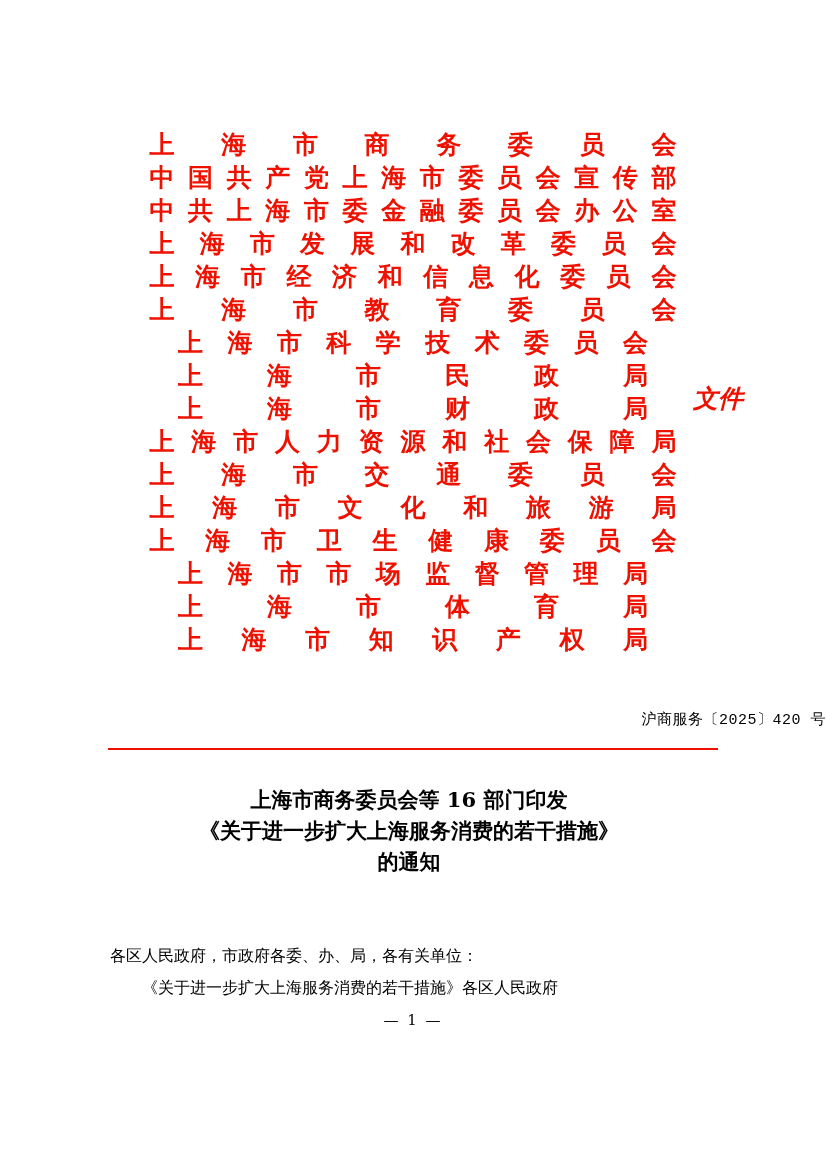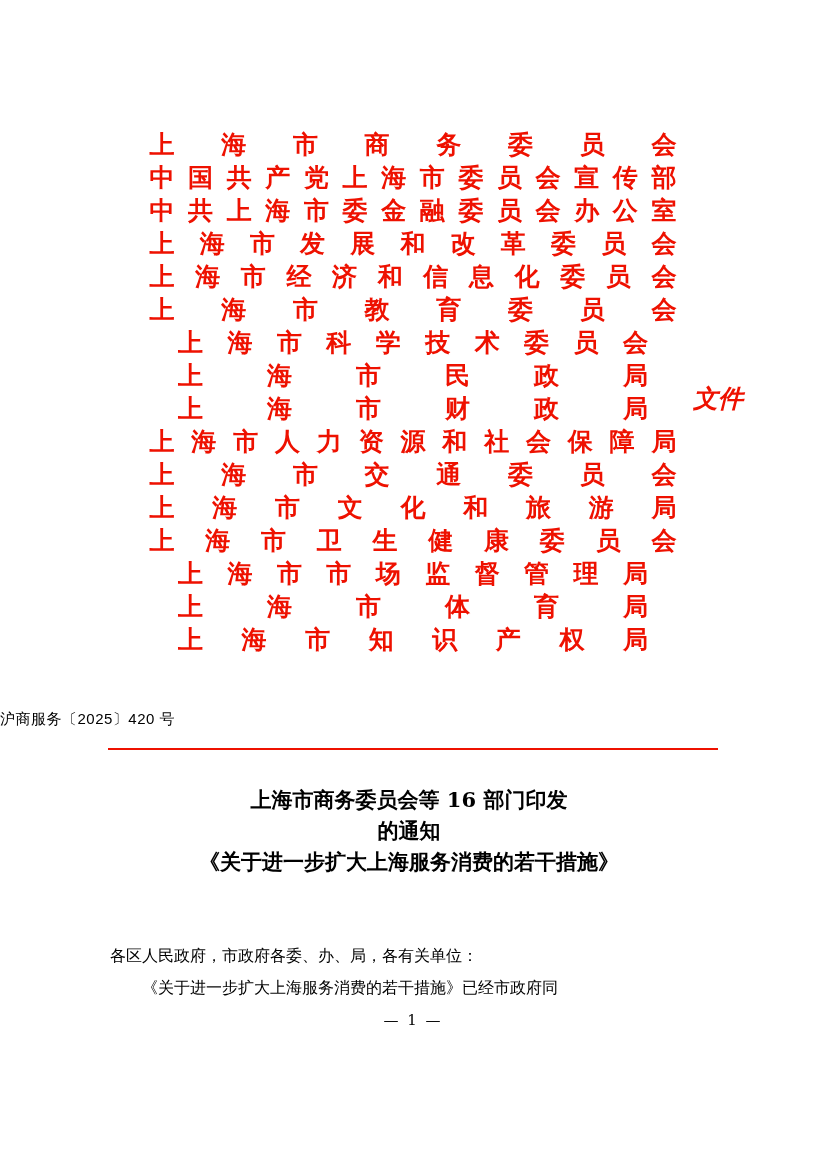--- a/index.html
+++ b/index.html
@@ -68,22 +68,22 @@
     white-space: nowrap;
     font-style: italic;
   }
 
   
   .doc-number {
     position: absolute;
     left: 0;
     right: 0;
     top: 710px;
-    text-align: left;
-    font-family: Liberation Sans, sans-serif;
+    text-align: right;
+    font-family: Liberation Mono, monospace;
     font-size: 15px;
     color: #000000;
     letter-spacing: 0.5px;
   }
 
   
   .red-rule {
     position: absolute;
     left: 108px;
     right: 108px;
@@ -366,24 +366,24 @@
       <div class="wenjian">文件</div>
     </div>
   </div>
 
   <div class="doc-number">沪商服务〔2025〕420 号</div>
 
   <div class="red-rule"></div>
 
   <div class="doc-title">
     <div>上海市商务委员会等 16 部门印发</div>
+    <div>《关于进一步扩大上海服务消费的若干措施》</div>
     <div>的通知</div>
-    <div>《关于进一步扩大上海服务消费的若干措施》</div>
   </div>
 
   <div class="body-text">
     <p>各区人民政府，市政府各委、办、局，各有关单位：</p>
-    <p class="indent">《关于进一步扩大上海服务消费的若干措施》已经市政府同</p>
+    <p class="indent">《关于进一步扩大上海服务消费的若干措施》各区人民政府</p>
   </div>
 
   <div class="page-number">— 1 —</div>
 
 </div>
 
 </body></html>

